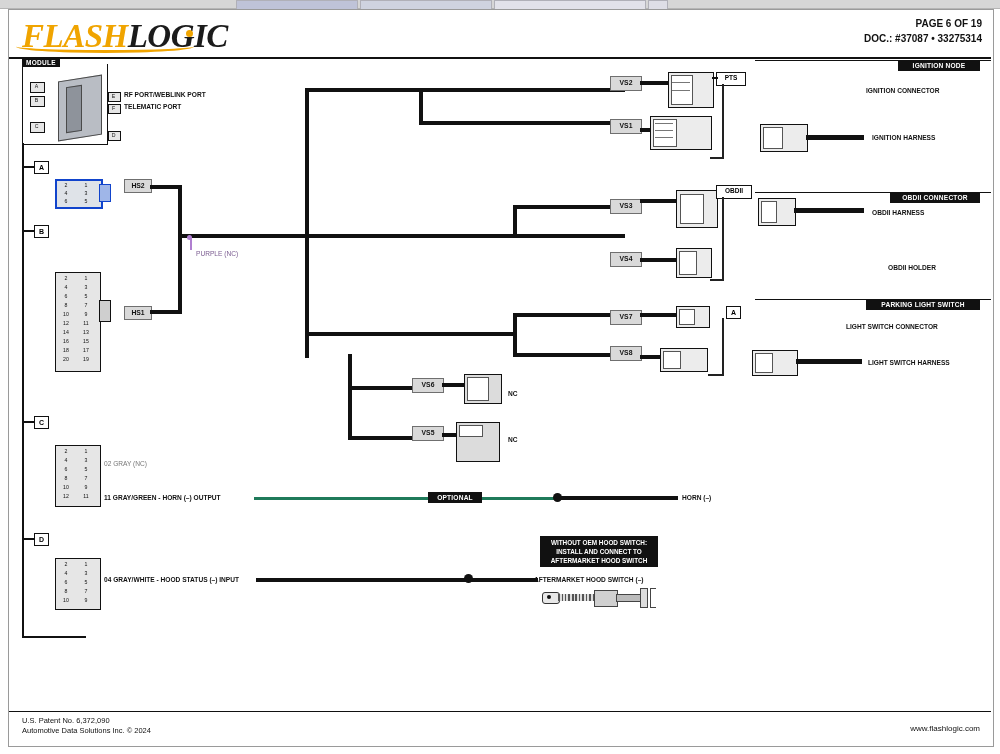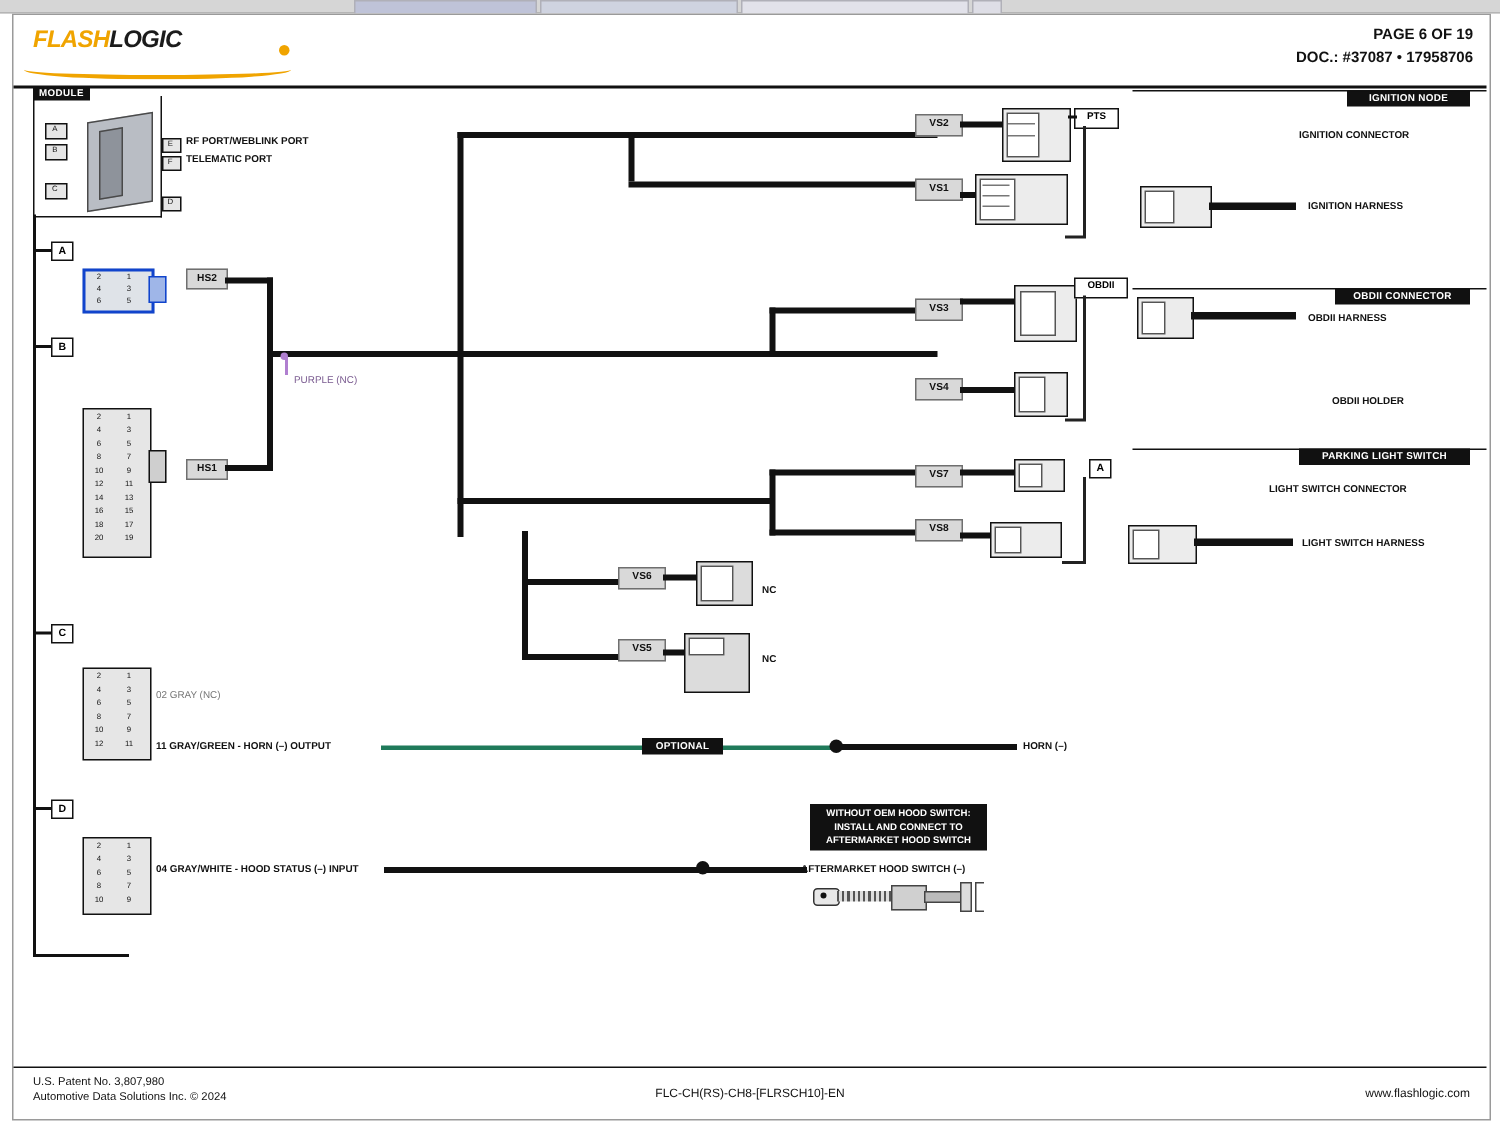--- a/index.html
+++ b/index.html
@@ -4,21 +4,21 @@
 <style>
   html,body{margin:0;padding:0;background:#c8c8c8;}
   body{font-family:"Liberation Sans", sans-serif;}
   #page{position:relative;width:1000px;height:754px;background:#ffffff;overflow:hidden;}
   .tabstrip{position:absolute;left:0;top:0;width:1000px;height:8px;background:#d6d6d6;border-bottom:1px solid #b5b5b5;}
   .tab{position:absolute;top:0;height:8px;background:#cfcfd6;border:1px solid #b0b0b8;border-bottom:none;}
   .sheet{position:absolute;left:8px;top:9px;width:984px;height:736px;background:#ffffff;border:1px solid #9a9a9a;}
   .hdrline{position:absolute;left:9px;top:57px;width:982px;height:2px;background:#111;}
   .footline{position:absolute;left:9px;top:711px;width:982px;height:1px;background:#111;}
 
-  .logo{position:absolute;left:22px;top:18px;font-size:16px;font-weight:bold;font-style:italic;letter-spacing:-0.5px;}
+  .logo{position:absolute;left:22px;top:18px;font-size:33px;font-weight:bold;font-style:italic;letter-spacing:-0.5px;font-family:Liberation Serif, serif;}
   .logo .flash{color:#f0a400;}
   .logo .logic{color:#1b1b1b;}
   .logo-swoosh{position:absolute;left:16px;top:40px;width:178px;height:10px;border-bottom:3px solid #f0a400;border-radius:0 0 60% 60%;}
   .logo-dot{position:absolute;left:186px;top:30px;width:7px;height:7px;border-radius:50%;background:#f0a400;}
 
   .title{position:absolute;left:0;top:22px;width:1000px;text-align:center;font-size:11px;font-weight:bold;letter-spacing:0.2px;color:#111;}
   .pageinfo{position:absolute;right:18px;top:16px;text-align:right;font-size:10px;font-weight:bold;color:#111;line-height:15px;}
 
   .ft-left{position:absolute;left:22px;top:716px;font-size:7.5px;color:#111;line-height:10px;}
   .ft-center{position:absolute;left:0;top:724px;width:1000px;text-align:center;font-size:8px;color:#111;}
@@ -55,21 +55,21 @@
   <div class="sheet"></div>
 
   <div class="logo">
     <span class="flash">FLASH</span><span class="logic">LOGIC</span>
   </div>
   <div class="logo-swoosh"></div>
   <div class="logo-dot"></div>
 
   <div class="pageinfo">
     <div>PAGE 6 OF 19</div>
-    <div>DOC.: #37087 • 17958706</div>
+    <div>DOC.: #37087 • 33275314</div>
   </div>
   <div class="hdrline"></div>
   <div class="footline"></div>
 
   <div class="modlabel" style="left:22px;top:58px;">MODULE</div>
   <div style="position:absolute;left:22px;top:64px;width:84px;height:80px;border:1px solid #111;border-top:none;"></div>
 
   <div style="position:absolute;left:58px;top:78px;width:42px;height:58px;background:#b9bdc4;border:1px solid #4a4a4a;transform:skewY(-9deg);"></div>
   <div style="position:absolute;left:66px;top:86px;width:14px;height:44px;background:#8e939b;border:1px solid #4a4a4a;transform:skewY(-9deg);"></div>
 
@@ -293,19 +293,18 @@
 
   <div style="position:absolute;left:542px;top:592px;width:16px;height:10px;border:1px solid #333;border-radius:3px;background:#e8e8e8;"></div>
   <div class="dot" style="left:547px;top:595px;width:4px;height:4px;"></div>
   <div style="position:absolute;left:558px;top:594px;width:36px;height:7px;background:repeating-linear-gradient(90deg,#555 0 1.5px,#ddd 1.5px 3.5px);"></div>
   <div style="position:absolute;left:594px;top:590px;width:22px;height:15px;background:#d0d0d0;border:1px solid #444;"></div>
   <div style="position:absolute;left:616px;top:594px;width:24px;height:6px;background:#bbb;border:1px solid #444;"></div>
   <div style="position:absolute;left:640px;top:588px;width:6px;height:18px;background:#ddd;border:1px solid #444;"></div>
   <div style="position:absolute;left:650px;top:588px;width:5px;height:18px;border-left:1px solid #444;border-top:1px solid #444;border-bottom:1px solid #444;"></div>
 
   <div class="ft-left">
-    <div>U.S. Patent No. 3,807,980</div>
+    <div>U.S. Patent No. 6,372,090</div>
     <div>Automotive Data Solutions Inc. © 2024</div>
   </div>
-  <div class="ft-center">FLC-CH(RS)-CH8-[FLRSCH10]-EN</div>
   <div class="ft-right">www.flashlogic.com</div>
 
 </div>
 
 </body></html>

